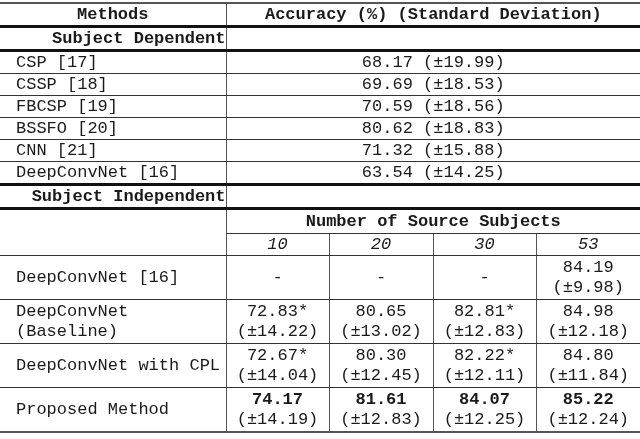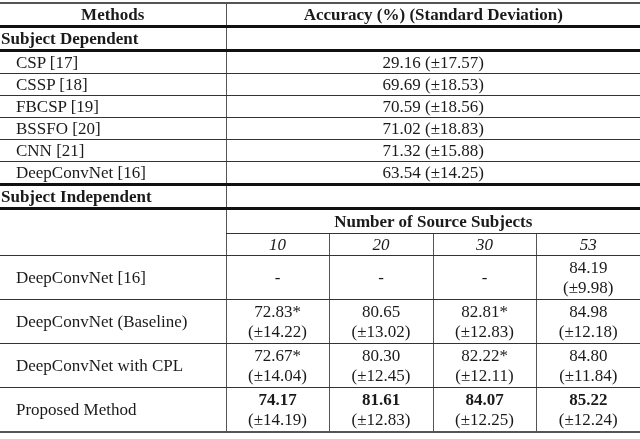--- a/index.html
+++ b/index.html
@@ -1,41 +1,41 @@
 <!DOCTYPE html>
 <html><head>
 <meta charset="utf-8">
 <style>
   html, body { margin: 0; padding: 0; background: #ffffff; }
   body { width: 640px; height: 439px; overflow: hidden; position: relative;
          font-family: "Liberation Serif", "DejaVu Serif", serif; color: #1a1a1a; }
   table { position: absolute; left: 0; top: 2px; width: 640px; border-collapse: collapse;
           font-size: 17px; line-height: 21px; table-layout: fixed; }
-  td, th { padding: 0 0 0 16px; vertical-align: middle; font-weight: normal; }
+  td, th { padding: 0 0 0 16px; vertical-align: middle; font-weight: normal; font-family: Liberation Mono, monospace; }
   col.c0 { width: 226px; }
   col.c1 { width: 103px; }
   col.c2 { width: 104px; }
   col.c3 { width: 103px; }
   col.c4 { width: 104px; }
   .vr { border-left: 1.5px solid #555; }
   .vr-thin { border-left: 1px solid #555; margin-top: 36px; }
   .ctr { text-align: center; padding: 0; }
   .b { font-weight: bold; }
   .it { font-style: italic; }
   .top-line td, .top-line th { border-top: 2px solid #555; }
   .thick-b td, .thick-b th { border-bottom: 3px solid #111; }
   .thin-b td, .thin-b th { border-bottom: 1px solid #333; }
   .bot-line td { border-bottom: 2px solid #555; }
   tr.h23 td, tr.h23 th { height: 21px; }
   tr.hdr th { height: 20px; }
   tr.nss td { height: 23px; }
   tr.sub td { height: 20px; }
   tr.multi td { height: 43px; line-height: 20px; }
   .lbl { }
-  .seclbl { padding-left: 1px; font-weight: bold; }
+  .seclbl { padding-left: 1px; font-weight: bold; text-align: right; }
   .sub-under { border-bottom: 1px solid #333 !important; margin-top: 32px; }
 </style>
 </head>
 <body>
 
 <table>
   <colgroup>
       <col class="c0">
       <col class="c1">
       <col class="c2">
@@ -49,33 +49,33 @@
     <th class="ctr b vr" colspan="4">Accuracy (%) (Standard Deviation)</th>
   </tr>
 
   <tr class="h23 thick-b">
     <td class="seclbl">Subject Dependent</td>
     <td class="vr" colspan="4"></td>
   </tr>
 
   <tr class="h23 thin-b">
     <td class="lbl">CSP [17]</td>
-    <td class="ctr vr" colspan="4">29.16 (±17.57)</td>
+    <td class="ctr vr" colspan="4">68.17 (±19.99)</td>
   </tr>
   <tr class="h23 thin-b">
     <td class="lbl">CSSP [18]</td>
     <td class="ctr vr" colspan="4">69.69 (±18.53)</td>
   </tr>
   <tr class="h23 thin-b">
     <td class="lbl">FBCSP [19]</td>
     <td class="ctr vr" colspan="4">70.59 (±18.56)</td>
   </tr>
   <tr class="h23 thin-b">
     <td class="lbl">BSSFO [20]</td>
-    <td class="ctr vr" colspan="4">71.02 (±18.83)</td>
+    <td class="ctr vr" colspan="4">80.62 (±18.83)</td>
   </tr>
   <tr class="h23 thin-b">
     <td class="lbl">CNN [21]</td>
     <td class="ctr vr" colspan="4">71.32 (±15.88)</td>
   </tr>
   <tr class="h23 thick-b">
     <td class="lbl">DeepConvNet [16]</td>
     <td class="ctr vr" colspan="4">63.54 (±14.25)</td>
   </tr>
 

